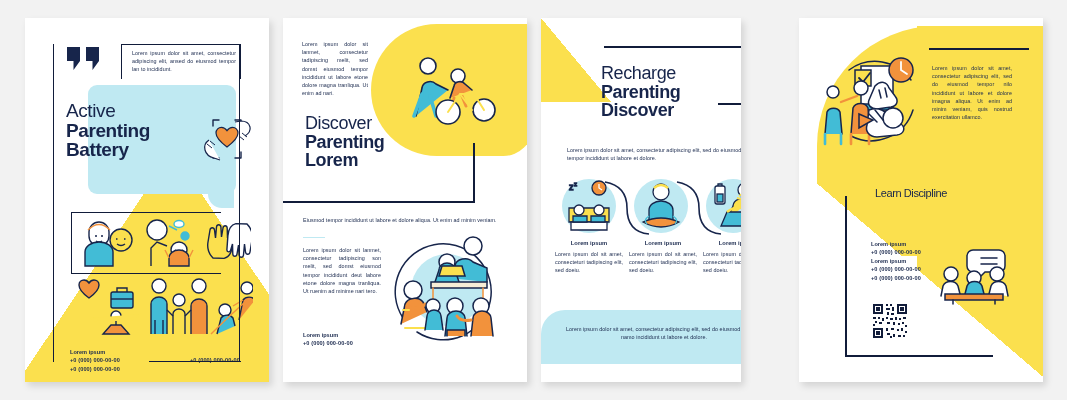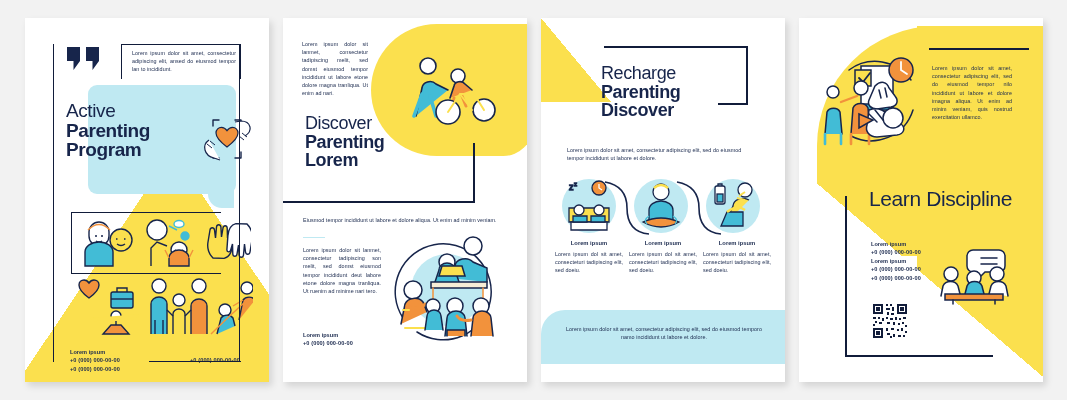--- a/index.html
+++ b/index.html
@@ -11,21 +11,21 @@
   }
   .stage{position:relative;width:1067px;height:400px;}
 
   .card{
     position:absolute;top:18px;height:364px;
     background:#ffffff;overflow:hidden;
     box-shadow:3px 4px 7px rgba(0,0,0,.13);
   }
   #card1{left:25px;width:244px;}
   #card2{left:283px;width:244px;}
-  #card3{left:541px;width:244px;}
+  #card3{left:541px;width:200px;}
   #card4{left:799px;width:244px;}
 
   .frame-line{position:absolute;background:#111c3a;}
 
   .lorem{
     color:#1b2a4e;font-size:5.4px;line-height:8.2px;
     letter-spacing:.05px;text-align:justify;
   }
   .phone{color:#1b2a4e;font-size:5.6px;line-height:8.4px;font-weight:600;letter-spacing:.1px;}
   .cap{color:#1b2a4e;font-size:5.6px;line-height:8.4px;font-weight:700;}
@@ -118,21 +118,21 @@
   }
   #c4-blob .cut{
     position:absolute;left:0;top:150px;width:250px;height:214px;
     background:linear-gradient(to top right, #ffffff 0 50%, transparent 50% 100%);
   }
   #c4-frame-h{position:absolute;left:130px;top:30px;width:100px;height:1.6px;background:#111c3a;}
   #c4-frame-v{position:absolute;left:46px;top:178px;width:1.6px;height:160px;background:#111c3a;}
   #c4-frame-b{position:absolute;left:46px;top:337px;width:148px;height:1.6px;background:#111c3a;}
   #c4-cycle{position:absolute;left:18px;top:30px;width:116px;height:110px;}
   #c4-lorem{position:absolute;left:133px;top:46px;width:80px;}
-  #c4-title{position:absolute;left:70px;top:170px;font-size:21px;}
+  #c4-title{position:absolute;left:76px;top:170px;font-size:11px;}
   #c4-contacts{position:absolute;left:72px;top:222px;}
   #c4-qr{position:absolute;left:72px;top:284px;width:38px;height:38px;}
   #c4-meeting{position:absolute;left:140px;top:230px;width:70px;height:58px;}
 </style>
 </head>
 <body>
 
 <div class="stage">
 
   <div class="card" id="card1">
@@ -150,21 +150,21 @@
     <div id="c1-quotebox">
       <div class="frame-line" style="left:0;top:0;width:120px;height:1.4px;"></div>
       <div class="frame-line" style="left:0;top:0;width:1.4px;height:35px;"></div>
       <div class="frame-line" style="left:118.6px;top:0;width:1.4px;height:35px;"></div>
       <div class="lorem qtext">Lorem ipsum dolor sit amet, consectetur adipiscing elit, ansed do eiusmod tempor lan to incididunt.</div>
     </div>
 
     <div class="title" id="c1-title">
       <span>Active</span>
       <b>Parenting</b>
-      <b>Program</b>
+      <b>Battery</b>
     </div>
 
     <svg id="c1-heart-icon" viewBox="0 0 56 58">
       <path d="M14 10 h6 M14 10 v6 M42 10 h-6 M42 10 v6 M14 48 h6 M14 48 v-6 M42 48 h-6 M42 48 v-6" stroke="#17254b" stroke-width="1.4" fill="none" stroke-linecap="round"></path>
       <path d="M28 37 c-8-6-11-10-11-14 0-3.4 2.6-5.6 5.4-5.6 2.3 0 4.3 1.4 5.6 3.3 1.3-1.9 3.3-3.3 5.6-3.3 2.8 0 5.4 2.2 5.4 5.6 0 4-3 8-11 14z" fill="#f2923c" stroke="#17254b" stroke-width="1.2"></path>
       <path d="M10 30 c-3 2-5 6-4 10 1 4 5 7 9 8 l6 2" stroke="#17254b" stroke-width="1.2" fill="#fff"></path>
       <path d="M46 26 c3-2 6-5 5-9-1-4-5-6-9-6 l-6 1" stroke="#17254b" stroke-width="1.2" fill="#fff"></path>
       <path d="M8 34 l5 4 M11 31 l5 4 M45 30 l-5-4 M48 27 l-5-4" stroke="#17254b" stroke-width="1" fill="none"></path>
     </svg>
 

